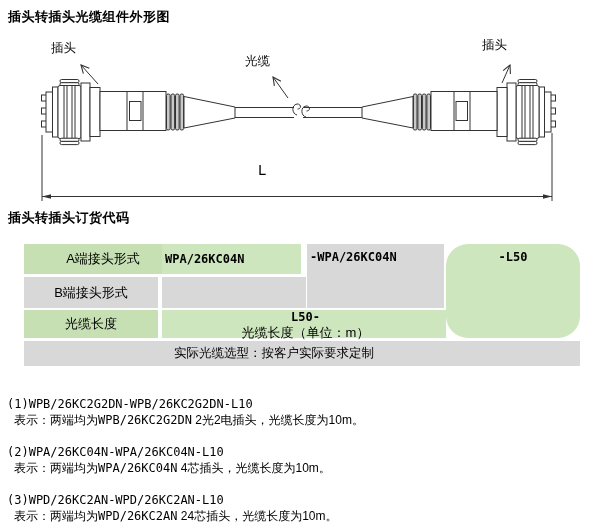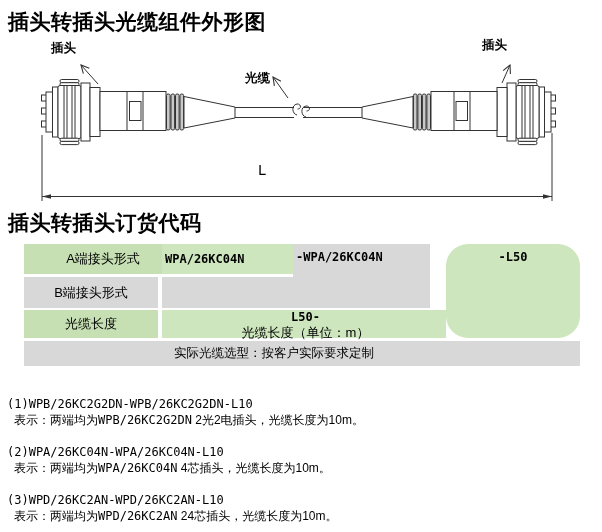--- a/index.html
+++ b/index.html
@@ -1,20 +1,20 @@
 <!DOCTYPE html>
 <html><head>
 <meta charset="utf-8">
 <style>
   html,body{margin:0;padding:0;background:#fff;}
   #page{position:relative;width:602px;height:532px;background:#fff;overflow:hidden;
         font-family:"Liberation Sans",sans-serif;color:#000;}
   .abs{position:absolute;}
-  .h-title{font-size:21px;font-weight:bold;letter-spacing:.5px;}
-  .callout{font-size:12.5px;font-weight:bold;}
+  .h-title{font-size:13px;font-weight:bold;letter-spacing:.5px;}
+  .callout{font-size:12.5px;font-weight:normal;}
   .dim-label{font-size:14px;font-family:"DejaVu Sans",sans-serif;}
   .cell{position:absolute;display:flex;align-items:center;font-size:13px;box-sizing:border-box;}
   .cell.center{justify-content:center;}
   .cell.top{align-items:flex-start;padding-top:6px;}
   .green-h{background:#c6e0b4;}
   .green-v{background:#cde6bd;}
   .gray{background:#d8d8d8;}
   .cellcode{font-family:"DejaVu Sans Mono",monospace;font-weight:bold;font-size:12px;}
   .ex-head{font-size:12px;}
   .ex-block{position:absolute;left:7px;font-size:12px;line-height:15.5px;}
@@ -97,30 +97,30 @@
     <g stroke="#333" stroke-width="1">
       <line x1="42" y1="135" x2="42" y2="201"></line>
       <line x1="552" y1="133" x2="552" y2="201"></line>
       <line x1="42" y1="196.5" x2="552" y2="196.5"></line>
       <polygon points="42,196.5 51,194.2 51,198.8" fill="#333" stroke="none"></polygon>
       <polygon points="552,196.5 543,194.2 543,198.8" fill="#333" stroke="none"></polygon>
     </g>
   </svg>
 
   <div class="abs callout" style="left:51px;top:40px;">插头</div>
-  <div class="abs callout" style="left:245px;top:70px;">光缆</div>
+  <div class="abs callout" style="left:245px;top:53px;">光缆</div>
   <div class="abs callout" style="left:482px;top:37px;">插头</div>
   <div class="abs dim-label" style="left:248px;top:162px;width:28px;text-align:center;">L</div>
 
   <div class="abs h-title" style="left:8px;top:209px;">插头转插头订货代码</div>
 
   <div>
     <div class="cell green-h center" style="left:24px;top:244px;width:158px;height:30px;">A端接头形式</div>
     <div class="cell green-v cellcode" style="left:162px;top:244px;width:139px;height:30px;padding-left:3px;">WPA/26KC04N</div>
-    <div class="cell gray top cellcode" style="left:293px;top:244px;width:137px;height:64px;padding-left:3px;">-WPA/26KC04N</div>
+    <div class="cell gray top cellcode" style="left:307px;top:244px;width:137px;height:64px;padding-left:3px;">-WPA/26KC04N</div>
     <div class="cell green-v top center cellcode" style="left:446px;top:244px;width:134px;height:94px;border-radius:22px;">-L50</div>
     <div class="cell gray center" style="left:24px;top:277px;width:134px;height:31px;">B端接头形式</div>
     <div class="cell gray" style="left:162px;top:277px;width:144px;height:31px;"></div>
     <div class="cell green-h center" style="left:24px;top:310px;width:134px;height:28px;">光缆长度</div>
     <div class="cell green-v" style="left:162px;top:310px;width:284px;height:28px;padding-left:3px;flex-direction:column;">
         <span class="cellcode">L50-</span>
         <span>光缆长度（单位：m）</span>
       </div>
     <div class="cell gray center" style="left:24px;top:341px;width:556px;height:25px;padding-right:56px;font-size:12.5px;">实际光缆选型：按客户实际要求定制</div>
   </div>

